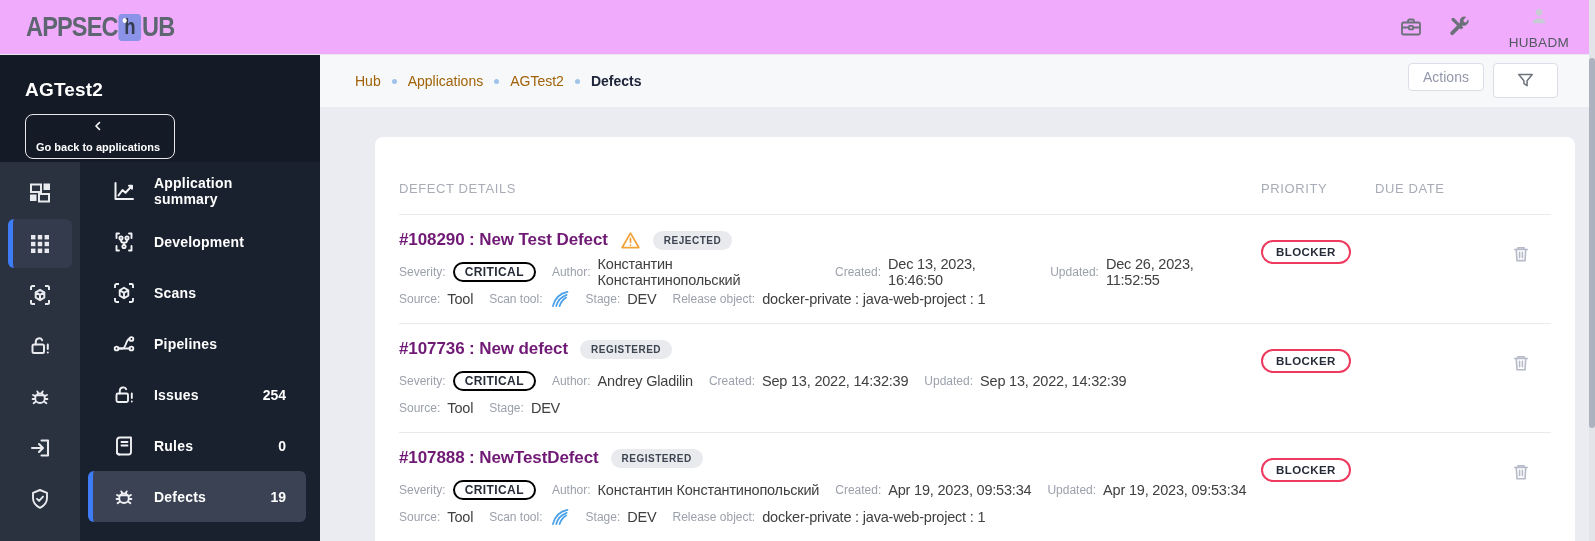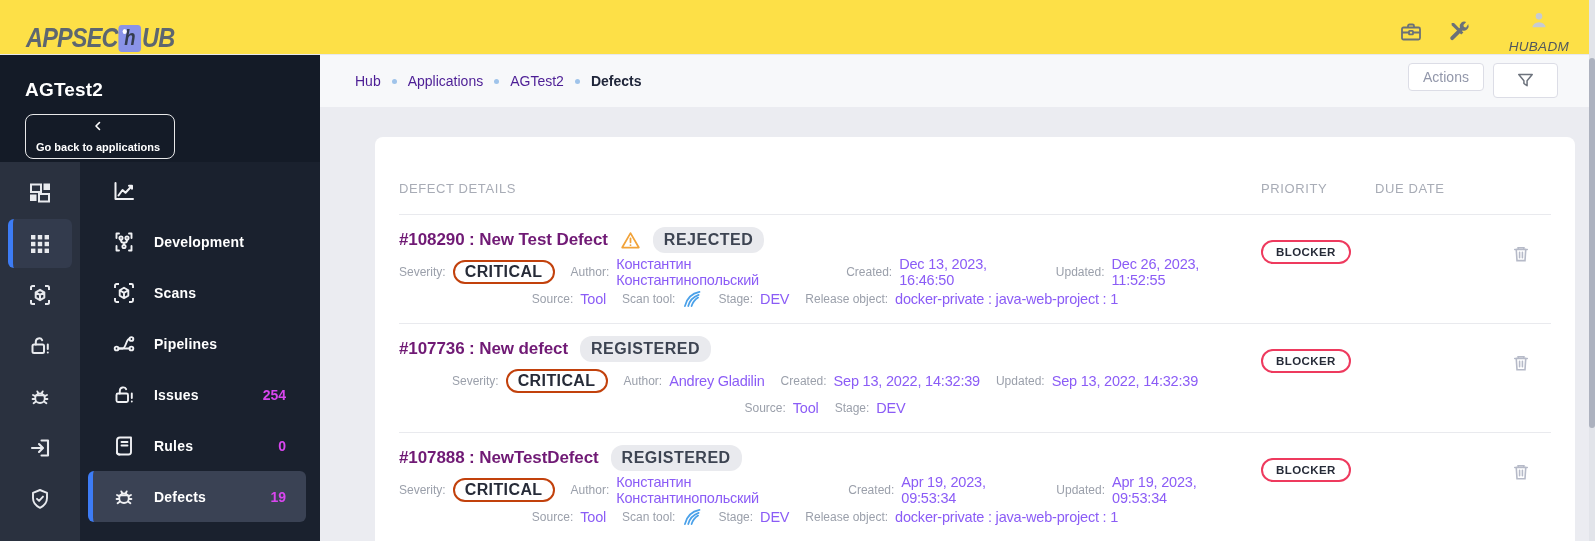--- a/index.html
+++ b/index.html
@@ -9,23 +9,23 @@
     background:#ebecf1;
     position:relative;
     overflow:hidden;
     color:#3b4250;
   }
   .abs { position:absolute; }
 
   
   .top-header {
     left:0; top:0; width:1595px; height:55px;
-    background:#fde047; border-bottom:1px solid #e7e8ee;
-    display:flex; align-items:flex-end; justify-content:space-between;
-    padding:0 26px; z-index:5;font-style:italic;
+    background:#f0abfc; border-bottom:1px solid #e7e8ee;
+    display:flex; align-items:center; justify-content:space-between;
+    padding:0 26px; z-index:5;
   }
   .logo { display:flex; align-items:center; font-weight:700; font-size:28px;
     color:#5d6670; letter-spacing:-1px; transform:scaleX(.84); transform-origin:left center; }
   .logo-box { position:relative; width:27px; height:27px; background:#8a93e8; border-radius:4px;
     display:flex; align-items:center; justify-content:center; margin:0 1px;
     color:#343c4e; font-size:22px; font-weight:700; letter-spacing:0; }
   .logo-dot { position:absolute; left:5px; top:4px; width:5px; height:5px; background:#fff; border-radius:50%; }
   .header-right { display:flex; align-items:center; gap:24px; }
   .hdr-icon { width:24px; height:24px; color:#6b7178; display:block; cursor:pointer; }
   .user-chip { display:flex; align-items:center; gap:8px; margin-left:14px;flex-direction:column; }
@@ -52,55 +52,55 @@
   .rail-item svg { width:24px; height:24px; color:#e8eaee; position:relative; z-index:2; }
   .rail-hl { position:absolute; left:8px; top:1px; width:64px; height:49px;
     background:#333b4d; border-radius:6px; border-left:5px solid #3d7cf5; }
   .menu { left:80px; top:162px; width:240px; height:379px; background:#1a212e; z-index:4; padding-top:3px; }
   .menu-item { position:relative; height:51px; display:flex; align-items:center;
     padding:0 34px 0 32px; cursor:pointer; }
   .menu-hl { position:absolute; left:8px; right:14px; top:0; bottom:0;
     background:#3a4254; border-radius:6px; border-left:5px solid #3d7cf5; }
   .menu-item svg { width:24px; height:24px; color:#f0f1f4; margin-right:18px; position:relative; z-index:2; flex:none; }
   .menu-label { color:#fff; font-size:14px; font-weight:700; position:relative; z-index:2; letter-spacing:.2px; }
-  .menu-count { margin-left:auto; color:#d946ef; font-size:14px; font-weight:700; position:relative; z-index:2; }
+  .menu-count { margin-left:auto; color:#ffffff; font-size:14px; font-weight:700; position:relative; z-index:2; }
 
   
   .crumb-strip { left:320px; top:55px; width:1275px; height:52px; background:#f7f8fa; z-index:1; }
   .breadcrumb { position:absolute; left:35px; top:0; height:52px; display:flex; align-items:center; gap:11px; }
-  .crumb { font-size:14px; color:#4c1d95; cursor:pointer; }
+  .crumb { font-size:14px; color:#a16207; cursor:pointer; }
   .crumb.current { color:#20263a; font-weight:700; cursor:default; }
   .crumb-dot { width:5px; height:5px; border-radius:50%; background:#9fc3ea; }
   .actions-btn { left:1408px; top:63px; width:76px; height:28px; background:#fff;
     border:1px solid #dcdde6; border-radius:4px; color:#9297aa; font-size:14px;
     display:flex; align-items:center; justify-content:center; cursor:pointer; z-index:2; }
   .filter-btn { left:1493px; top:63px; width:65px; height:35px; background:#fff;
     border:1px solid #dcdde6; border-radius:4px; display:flex; align-items:center;
     justify-content:center; cursor:pointer; z-index:2; }
   .filter-btn svg { width:19px; height:19px; color:#6d737d; }
 
   .card { left:375px; top:137px; width:1200px; height:472px; background:#fff;
     border-radius:8px 8px 0 0; padding:0 24px; z-index:2; overflow:hidden; }
   .tgrid { display:grid; grid-template-columns:1fr 114px 146px 40px; }
   .thead { padding:44px 0 18px; border-bottom:1px solid #e9eaee; }
   .th { font-size:13px; color:#a8acb6; letter-spacing:.6px; }
   .th.shift, .cell-shift { padding-left:10px; }
   .trow { padding:12px 0 14px; border-bottom:1px solid #e9eaee; }
   .title-line { display:flex; align-items:center; gap:12px; height:26px; }
   .row-title { font-size:17px; font-weight:700; color:#701a75; letter-spacing:-.1px; }
   .warn-icon { width:21px; height:21px; color:#f1a33a; flex:none; }
-  .status-badge { background:#e9eaee; color:#3d4452; font-size:16px; font-weight:700;
+  .status-badge { background:#e9eaee; color:#3d4452; font-size:10px; font-weight:700;
     letter-spacing:.5px; border-radius:12px; padding:4px 11px; }
-  .meta { display:flex; align-items:center; gap:16px; height:21px; margin-top:8px;justify-content:center; }
+  .meta { display:flex; align-items:center; gap:16px; height:21px; margin-top:8px; }
   .meta + .meta { margin-top:6px; }
   .mgroup { display:flex; align-items:center; gap:7px; }
   .mlabel { font-size:12px; color:#9ba0ab; }
-  .mvalue { font-size:14.5px; color:#8b5cf6; letter-spacing:-.2px; }
-  .sev-pill { border:2px solid #c2410c; border-radius:12px; padding:1px 10px;
-    font-size:16px; font-weight:700; color:#262b38; letter-spacing:.4px; }
+  .mvalue { font-size:14.5px; color:#404040; letter-spacing:-.2px; }
+  .sev-pill { border:2px solid #000000; border-radius:12px; padding:1px 10px;
+    font-size:12px; font-weight:700; color:#262b38; letter-spacing:.4px; }
   .prio-pill { display:inline-block; border:2px solid #ee3a5e; border-radius:14px;
     padding:4px 13px; font-size:11.5px; font-weight:700; color:#262b38;
     letter-spacing:.4px; margin-top:13px; cursor:default; }
   .scan-tool-icon { width:20px; height:20px; color:#4ba1e9; }
   .trash-btn { width:20px; height:22px; color:#b6bac8; margin-top:16px; cursor:pointer; }
 
   .scrollbar { right:0; top:0; width:6px; height:541px; background:#e2e4ea; z-index:9; }
   .scroll-thumb { position:absolute; right:0; top:58px; width:6px; height:370px;
     background:#adb2bf; border-radius:3px; }
 </style>
@@ -205,20 +205,21 @@
     </svg>
   </div>
 </div>
 
 <div class="abs menu">
   <div class="menu-item">
     <svg viewBox="0 0 24 24" fill="none" stroke="currentColor" stroke-width="2" stroke-linecap="round" stroke-linejoin="round">
       <path d="M3.5 4 V20 M3.5 20 H21"></path>
         <path d="M6.5 16.5 L10.5 11 L13.5 13.8 L20 6.8 M20 6.8 v3 M20 6.8 h-3"></path>
     </svg>
+    <span class="menu-label">Application summary</span>
   </div>
   <div class="menu-item">
     <svg viewBox="0 0 24 24" fill="none" stroke="currentColor" stroke-width="1.9" stroke-linecap="round" stroke-linejoin="round">      
         <path d="M7 3.5 H4.5 V8 M7 20.5 H4.5 V16 M17 3.5 h2.5 V8 M17 20.5 h2.5 V16"></path>
       <circle cx="9" cy="8" r="1.6"></circle>
         <circle cx="15" cy="8" r="1.6"></circle>
         <circle cx="12" cy="16.5" r="1.6"></circle>
       <path d="M9 9.6 v.6 a3 2.6 0 0 0 3 2.6 a3 2.6 0 0 0 3 -2.6 v-.6 M12 12.8 v2.1"></path>
     </svg>
     <span class="menu-label">Development</span>

